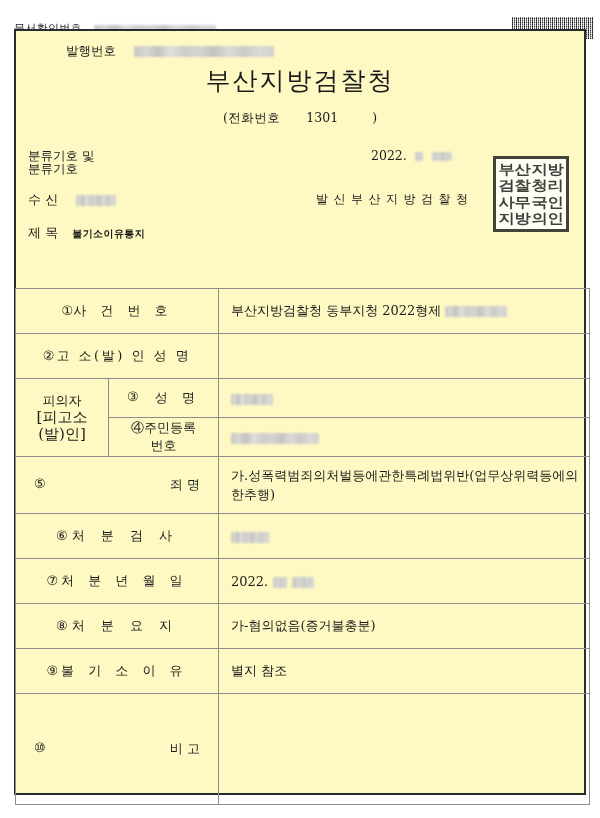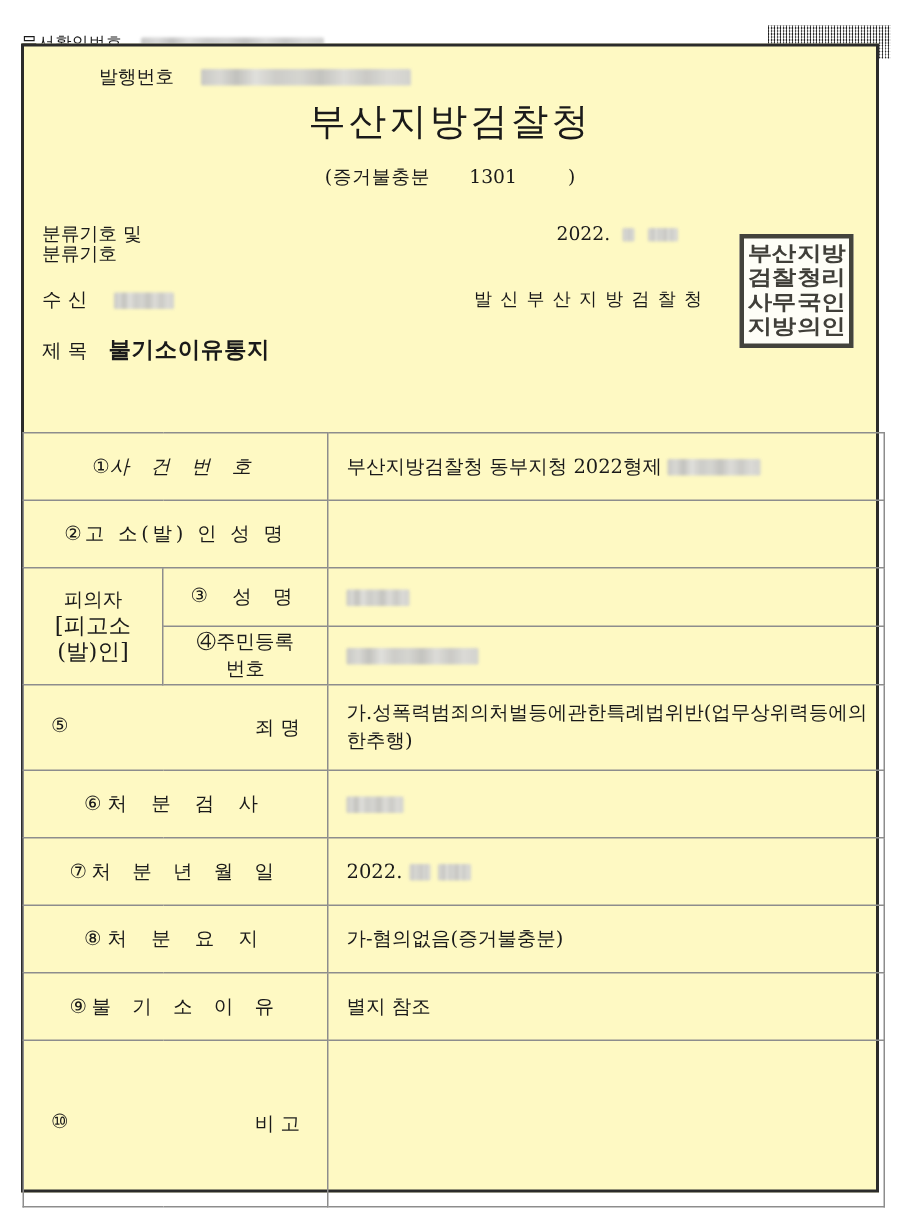--- a/index.html
+++ b/index.html
@@ -113,21 +113,21 @@
   .meta-row-subject {
     position: absolute;
     left: 12px; top: 81px;
     font-size: 13px;
     white-space: nowrap;
   }
   .subject-value {
     font-weight: bold;
     letter-spacing: .4px;
     margin-left: 10px;
-    font-size: 15px;
+    font-size: 10px;
   }
   .date-line {
     position: absolute;
     left: 355px; top: 5px;
     font-size: 12.5px;
     white-space: nowrap;
   }
   .sender-line {
     position: absolute;
     left: 300px; top: 48px;
@@ -193,21 +193,20 @@
     padding: 0 12px;
   }
   .tbl td.val {
     padding: 6px 10px 6px 12px;
     text-align: left;
   }
   .lbl-spread {
     display: block;
     letter-spacing: 7px;
     text-indent: 7px;
-    font-style: italic;
   }
   .lbl-justify {
     display: flex;
     justify-content: space-between;
     padding: 0 6px;
   }
   .susp-label {
     text-align: center;
     font-size: 12.5px;
     line-height: 17px;
@@ -229,21 +228,21 @@
 <div class="doc-frame">
 
   <div class="issue-no">
     <span>발행번호</span>
     <span class="redact md" style="width:140px;margin-left:14px;"></span>
   </div>
 
   <div class="org-title">부산지방검찰청</div>
 
   <div class="phone-line">
-    <span class="lbl">(증거불충분</span><span class="num">1301</span><span>)</span>
+    <span class="lbl">(전화번호</span><span class="num">1301</span><span>)</span>
   </div>
 
   <div class="meta">
 
     <div class="meta-label-2line">
       <div>분류기호 및</div>
       <div>분류기호</div>
     </div>
 
     <div class="date-line">

